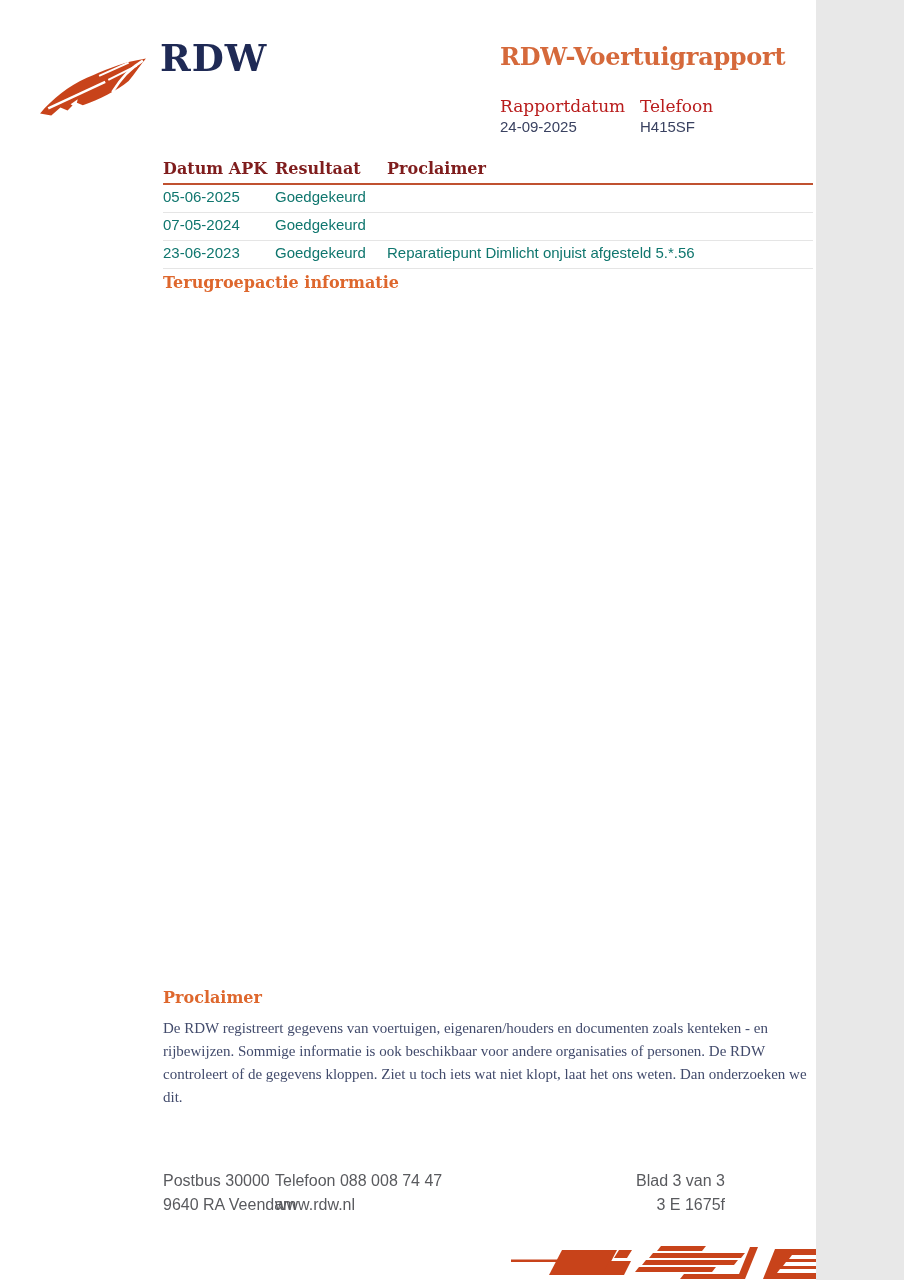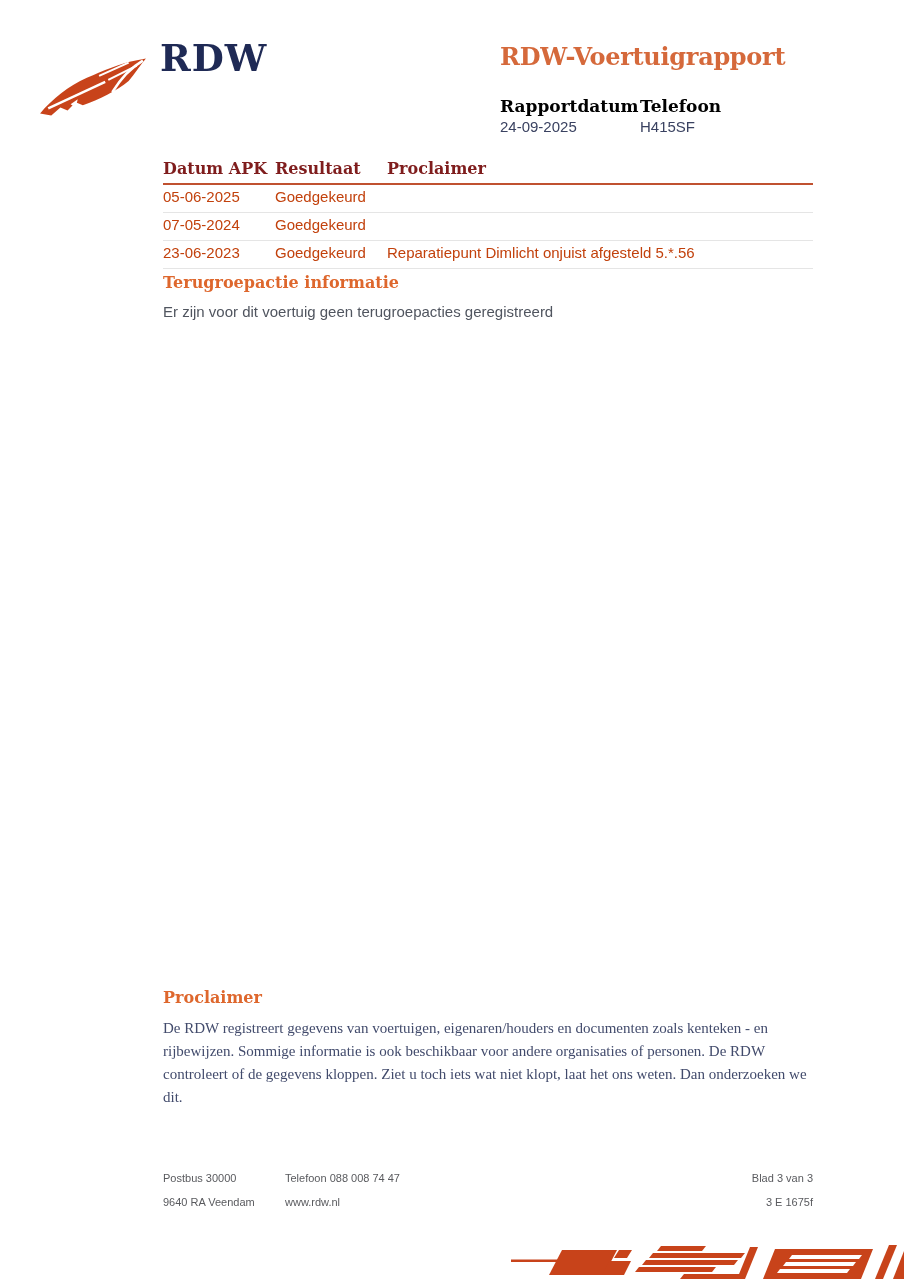--- a/index.html
+++ b/index.html
@@ -1,19 +1,19 @@
 <!DOCTYPE html>
 <html><head>
 <meta charset="utf-8">
 <style>
   * { margin: 0; padding: 0; box-sizing: border-box; }
   html, body { background: #e8e8e8; }
   .page {
     position: relative;
-    width: 904px;
+    width: 816px;
     height: 1280px;
     background: #ffffff;
     overflow: hidden;
     font-family: "Liberation Sans", sans-serif;
   }
   
   .feather-logo { position: absolute; left: 36px; top: 50px; width: 114px; height: 72px; }
   .wordmark {
     position: absolute; left: 160px; top: 36px;
     font-family: "DejaVu Serif", serif;
@@ -22,40 +22,40 @@
   }
   .doc-title {
     position: absolute; left: 500px; top: 42px;
     font-family: "DejaVu Serif", serif;
     font-weight: bold; font-size: 24px; letter-spacing: -0.3px;
     color: #D5693B;
   }
   .meta-label {
     position: absolute; top: 96px;
     font-family: "DejaVu Serif", serif;
-    font-weight: bold; font-size: 17px;
-    color: #000000;
+    font-weight: normal; font-size: 17px;
+    color: #b91c1c;
   }
   .meta-value {
     position: absolute; top: 118px;
     font-size: 15px; color: #3A4261;
   }
   .col-a { left: 500px; }
   .col-b { left: 640px; }
   
   .apk-table { position: absolute; left: 163px; top: 159px; width: 650px; border-collapse: collapse; }
   .apk-table th {
     text-align: left;
     font-family: "DejaVu Serif", serif;
     font-weight: bold; font-size: 16px; color: #7f1d1d;
     padding: 0 0 5px 0;
     border-bottom: 2px solid #C05130;
   }
   .apk-table td {
-    font-size: 15px; color: #c2410c;
+    font-size: 15px; color: #0f766e;
     padding: 3px 0 7px 0;
     height: 21px;
     border-bottom: 1px solid #E5E5E5;
   }
   .apk-table .w-col1 { width: 112px; }
   .apk-table .w-col2 { width: 112px; }
   
   .section-heading {
     position: absolute; left: 163px;
     font-family: "DejaVu Serif", serif;
@@ -69,25 +69,25 @@
   }
   .proclaimer-heading { top: 988px; }
   .proclaimer-text {
     position: absolute; left: 163px; top: 1017px;
     width: 656px;
     font-size: 15px; line-height: 23px;
     color: #424B6C;
     font-family: Liberation Serif, serif;
   }
   
-  .footer-item { position: absolute; font-size: 11px; color: #595A5E; }
+  .footer-item { position: absolute; font-size: 16px; color: #595A5E; }
   .f-row1 { top: 1172px; }
   .f-row2 { top: 1196px; }
   .f-col1 { left: 163px; }
-  .f-col2 { left: 275px; margin-left: 10px; }
+  .f-col2 { left: 275px; }
   .f-right { right: 91px; text-align: right; }
   
   .bottom-graphic { position: absolute; left: 505px; top: 1241px; width: 399px; height: 39px; }
 </style>
 </head>
 <body>
 
 <div class="page">
 
   <svg class="feather-logo" viewBox="0 0 112 70" aria-hidden="true">
@@ -127,21 +127,20 @@
       </tr>
       <tr>
         <td>23-06-2023</td>
         <td>Goedgekeurd</td>
         <td>Reparatiepunt Dimlicht onjuist afgesteld 5.*.56</td>
       </tr>
     </tbody>
   </table>
 
   <div class="section-heading recall-heading">Terugroepactie informatie</div>
-  <div class="recall-text">Er zijn voor dit voertuig geen terugroepacties geregistreerd</div>
 
   <div class="section-heading proclaimer-heading">Proclaimer</div>
   <div class="proclaimer-text">De RDW registreert gegevens van voertuigen, eigenaren/houders en documenten zoals kenteken - en rijbewijzen. Sommige informatie is ook beschikbaar voor andere organisaties of personen. De RDW controleert of de gegevens kloppen. Ziet u toch iets wat niet klopt, laat het ons weten. Dan onderzoeken we dit.</div>
 
   <div class="footer-item f-row1 f-col1">Postbus 30000</div>
   <div class="footer-item f-row2 f-col1">9640 RA Veendam</div>
   <div class="footer-item f-row1 f-col2">Telefoon 088 008 74 47</div>
   <div class="footer-item f-row2 f-col2">www.rdw.nl</div>
   <div class="footer-item f-row1 f-right">Blad 3 van 3</div>
   <div class="footer-item f-row2 f-right">3 E 1675f</div>

